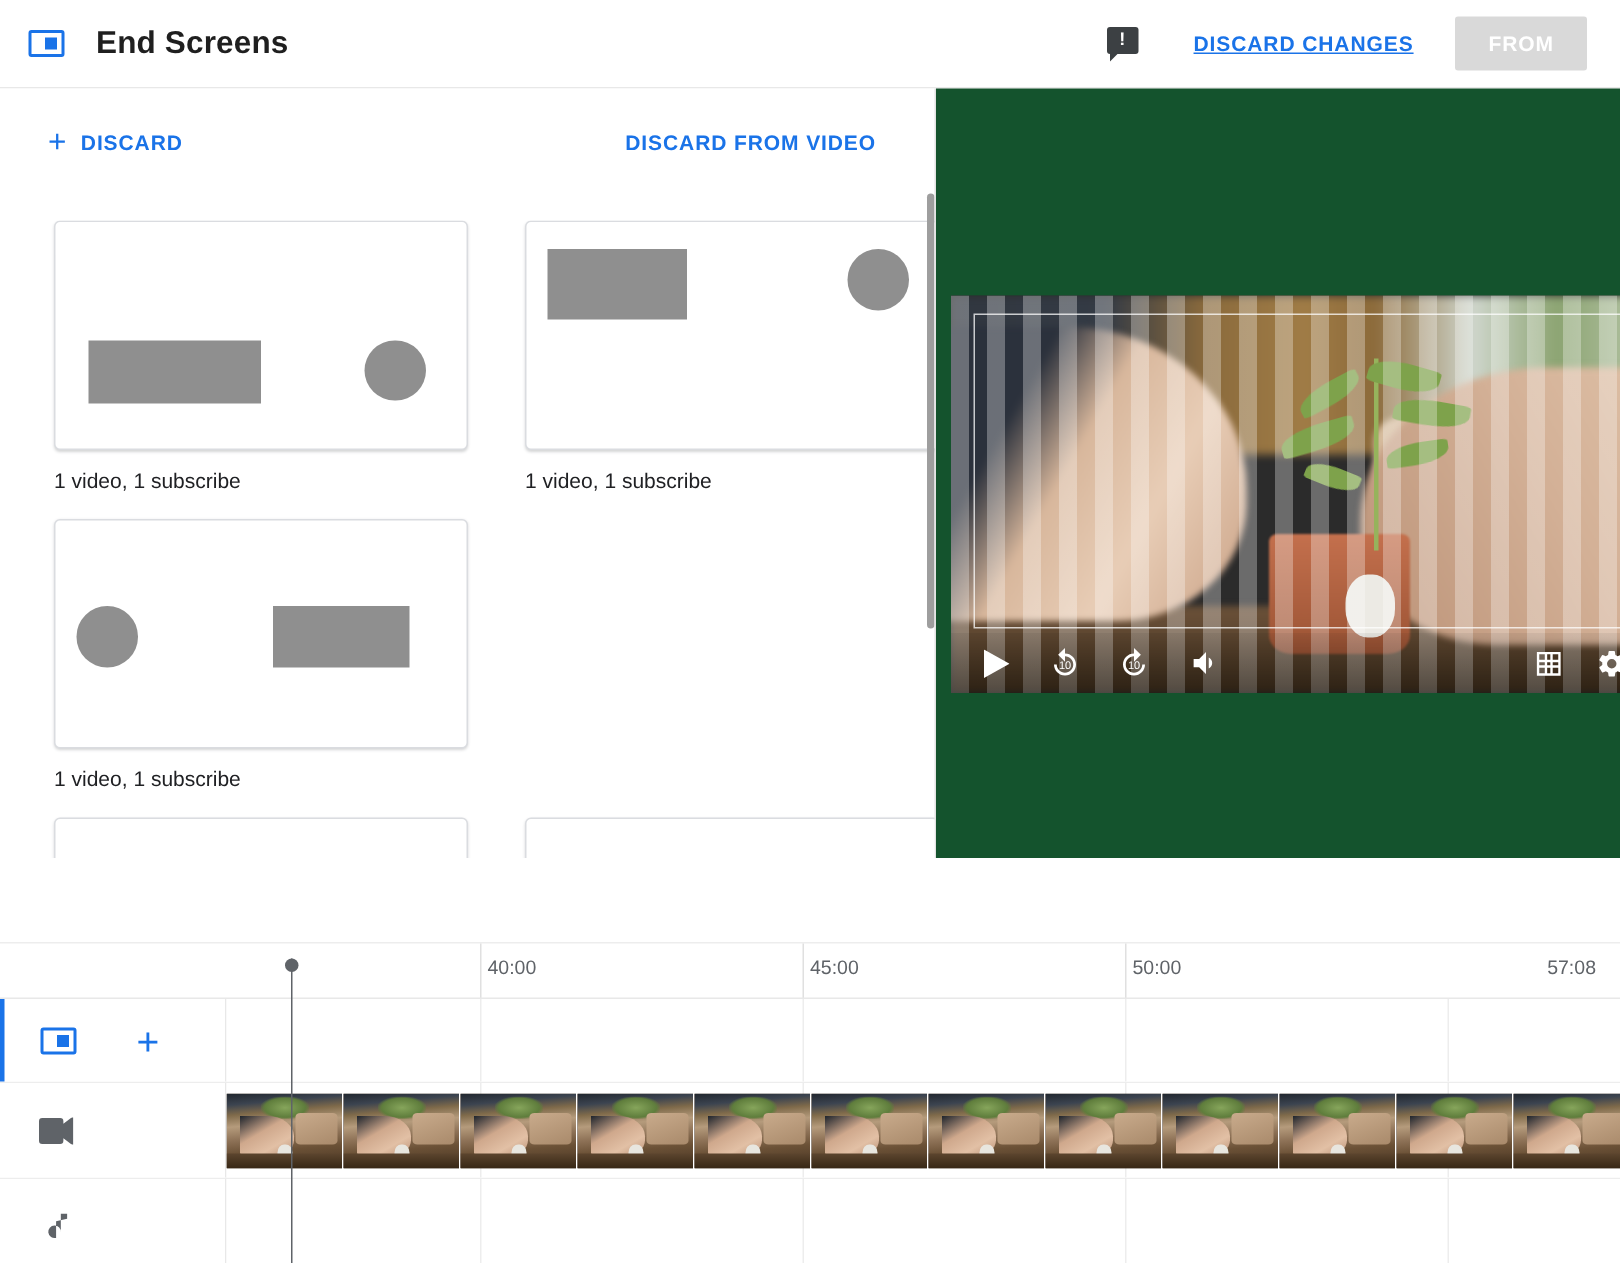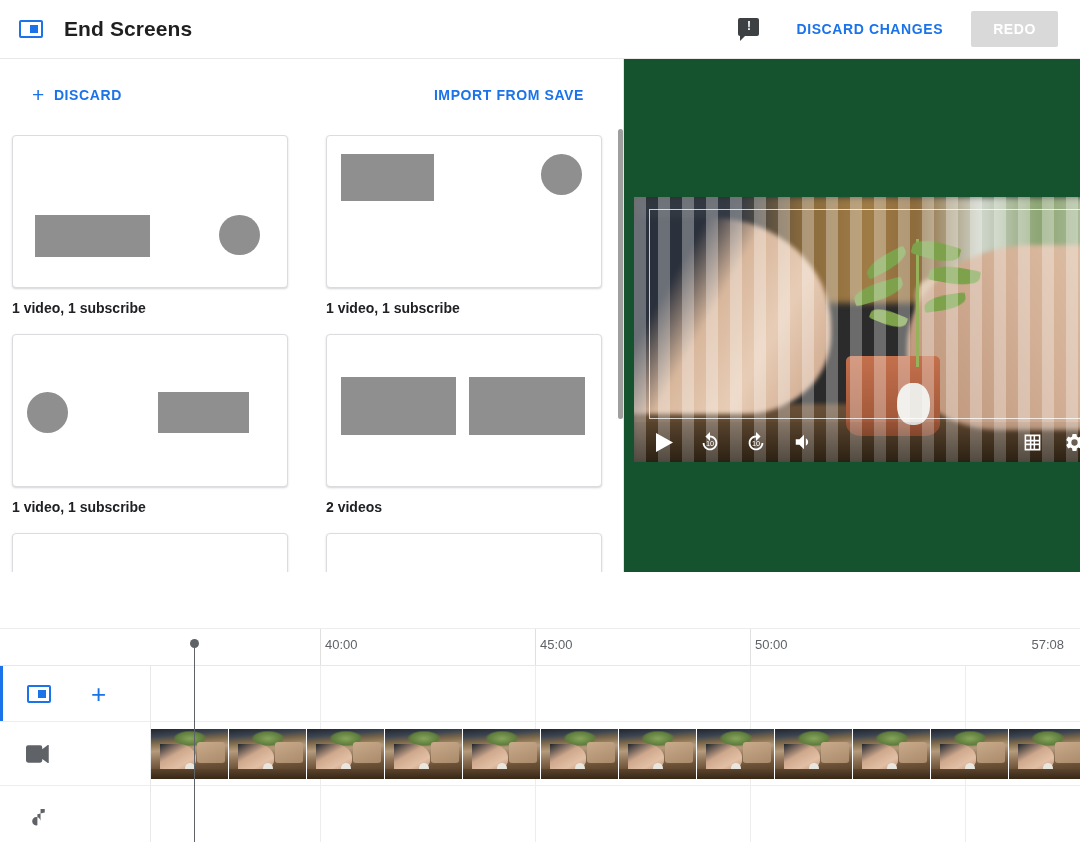--- a/index.html
+++ b/index.html
@@ -28,21 +28,21 @@
     width: 21px; height: 18px; background: #3c4043; border-radius: 2px; position: relative;
     display: flex; align-items: center; justify-content: center;
   }
   .feedback-icon .bubble::after {
     content: ""; position: absolute; left: 2px; bottom: -5px;
     border-left: 5px solid #3c4043; border-bottom: 5px solid transparent;
   }
   .feedback-icon .bang { color: #fff; font-size: 12px; font-weight: bold; line-height: 1; position: relative; top: -1px; }
   .discard-btn {
     color: #1a73e8; font-size: 14px; font-weight: bold; letter-spacing: .6px;
-    background: none; border: none; cursor: pointer; padding: 8px 8px; font-family: inherit;
+    background: none; border: none; cursor: pointer; padding: 8px 8px; font-family: inherit; text-decoration: underline;
   }
   .save-btn {
     margin-left: 20px; margin-right: 22px;
     background: #d9d9d9; color: #ffffff; border: none; border-radius: 2px;
     font-size: 14px; font-weight: bold; letter-spacing: .6px;
     padding: 0 22px; height: 36px; font-family: inherit; cursor: default;
   }
 
   
   .left-panel {
@@ -59,22 +59,22 @@
     background: none; border: none; cursor: pointer; font-family: inherit; padding: 6px 4px;
   }
   .plus-sign { font-size: 21px; font-weight: 400; line-height: 1; position: relative; top: -1px; }
   .btn-import {
     margin-left: auto; margin-right: 36px;
     color: #1a73e8; font-size: 14px; font-weight: bold; letter-spacing: .6px;
     background: none; border: none; cursor: pointer; font-family: inherit; padding: 6px 4px;
   }
 
   .template-grid {
-    position: absolute; left: 0; top: 76px; width: 624px; height: 441px;
-    padding-left: 12px; overflow: hidden; font-weight: bold;
+    position: absolute; left: 0; top: 88px; width: 624px; height: 441px;
+    padding-left: 36px; overflow: hidden;
   }
   .tpl-row { display: flex; gap: 38px; margin-bottom: 18px; }
   .tpl-cell { width: 276px; }
   .tpl-card {
     width: 276px; height: 153px; background: #fff;
     border: 1px solid #dadce0; border-radius: 4px;
     box-shadow: 0 1px 2px rgba(60,64,67,.22);
     position: relative; overflow: hidden; cursor: pointer;
   }
   .tpl-label { margin-top: 12px; font-size: 14px; color: #202124; }
@@ -260,32 +260,32 @@
     </div>
     <div class="page-title">End Screens</div>
 
     <div class="hdr-right">
       <div class="feedback-icon">
         <div class="bubble">
             <span class="bang">!</span>
           </div>
       </div>
       <button class="discard-btn">DISCARD CHANGES</button>
-      <button class="save-btn">REDO</button>
+      <button class="save-btn">FROM</button>
     </div>
   </div>
 
   <div class="left-panel">
 
     <div class="panel-actions">
       <button class="btn-element">
         <span class="plus-sign">+</span>
         <span>DISCARD</span>
       </button>
-      <button class="btn-import">IMPORT FROM SAVE</button>
+      <button class="btn-import">DISCARD FROM VIDEO</button>
     </div>
 
     <div class="template-grid">
       <div class="tpl-row">
         <div class="tpl-cell">
           <div class="tpl-card">
             <div class="shape" style="left:8%;top:52%;width:42%;height:28%;"></div>
             <div class="shape circle" style="left:75%;top:52%;width:15%;height:27%;"></div>
           </div>
           <div class="tpl-label">1 video, 1 subscribe</div>
@@ -299,27 +299,20 @@
         </div>
       </div>
 
       <div class="tpl-row">
         <div class="tpl-cell">
           <div class="tpl-card">
             <div class="shape circle" style="left:5%;top:38%;width:15%;height:27%;"></div>
             <div class="shape" style="left:53%;top:38%;width:33%;height:27%;"></div>
           </div>
           <div class="tpl-label">1 video, 1 subscribe</div>
-        </div>
-        <div class="tpl-cell">
-          <div class="tpl-card">
-            <div class="shape" style="left:5%;top:28%;width:42%;height:38%;"></div>
-            <div class="shape" style="left:52%;top:28%;width:42%;height:38%;"></div>
-          </div>
-          <div class="tpl-label">2 videos</div>
         </div>
       </div>
 
       <div class="tpl-row">
         <div class="tpl-cell">
           <div class="tpl-card"></div>
         </div>
         <div class="tpl-cell">
           <div class="tpl-card">
             <div class="shape" style="left:5%;top:26%;width:34%;height:30%;"></div>

